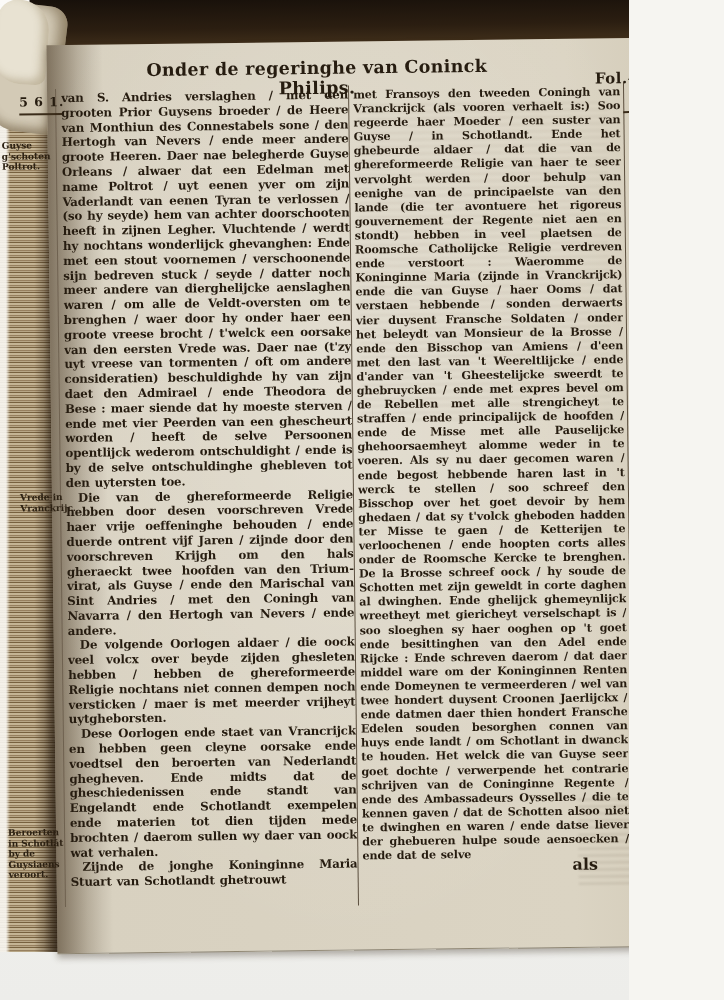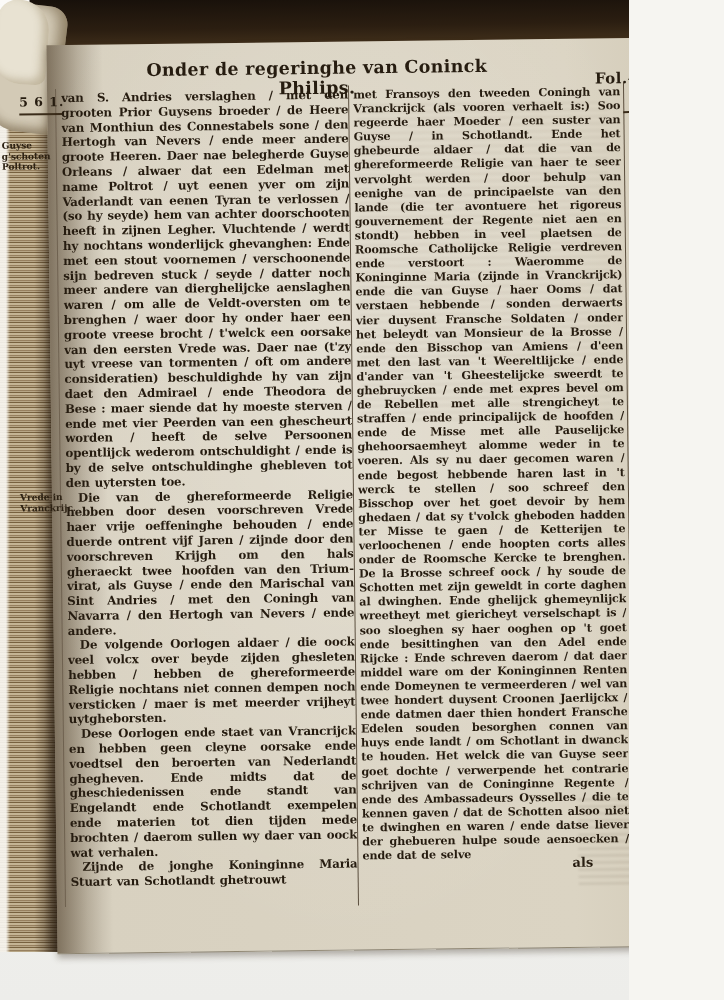--- a/index.html
+++ b/index.html
@@ -47,21 +47,21 @@
   .year{position:absolute;font-size:12.5px;font-weight:700;letter-spacing:1px;text-align:center;}
   .year-rule{position:absolute;height:2px;background:#3a2c1a;}
   .vrule{position:absolute;width:1px;background:rgba(48,34,18,.75);}
   .col{position:absolute;text-align:justify;font-weight:700;overflow:hidden;
        word-spacing:1px;letter-spacing:-.15px;}
   .col-left{left:14px;top:46px;width:287px;height:824px;font-size:11.8px;line-height:14.8px;}
   .col-right{left:306px;top:46px;width:267px;height:822px;font-size:11.2px;line-height:14.1px;}
   .col p{margin:0;text-indent:12px;}
   .col p.cont{text-indent:0;}
   .mnote{position:absolute;font-size:9px;line-height:10.5px;font-weight:700;color:#2c2113;}
-  .catchword{position:absolute;left:516px;top:816px;font-size:13px;font-weight:700;}
+  .catchword{position:absolute;left:516px;top:816px;font-size:16px;font-weight:700;}
   
   .ghost{position:absolute;filter:blur(1px);opacity:.16;
          background:repeating-linear-gradient(0deg,rgba(80,66,50,.8) 0 2px,rgba(0,0,0,0) 2px 7px);}
   .ghost.light{opacity:.08;}
 </style>
 </head>
 <body>
 
 <div class="canvas">
   <div class="backdrop"></div>
@@ -82,20 +82,21 @@
     <div class="year-rule" style="left:-28px;top:68px;width:44px;"></div>
     <div class="year" style="left:578px;top:53px;margin-left:36px;">1 5 6 2.</div>
     <div class="year-rule" style="left:576px;top:73px;width:46px;"></div>
 
     <div class="vrule" style="left:8px;top:44px;height:818px;opacity:.45;"></div>
     <div class="vrule" style="left:301px;top:44px;height:820px;"></div>
     <div class="vrule" style="left:576px;top:44px;height:820px;"></div>
 
     <div class="mnote" style="left:-46px;top:95px;width:54px;">Guyse g'schoten Poltrot.</div>
     <div class="mnote" style="left:-52px;top:447px;width:60px;padding-left:20px;">Vrede in Vranckrijc.</div>
+    <div class="mnote" style="left:-48px;top:782px;width:58px;">Beroerten in Schotlāt by de Guysiaens veroort.</div>
 
     <div class="mnote" style="left:608px;top:512px;width:62px;">Staet van Schotlandt.</div>
 
     <div class="col col-left">
       <p class="cont">van S. Andries verslaghen / met den grooten Prior Guysens broeder / de Heere van Monthiun des Connestabels sone / den Hertogh van Nevers / ende meer andere groote Heeren. Daer nae belegherde Guyse Orleans / alwaer dat een Edelman met name Poltrot / uyt eenen yver om zijn Vaderlandt van eenen Tyran te verlossen / (so hy seyde) hem van achter doorschooten heeft in zijnen Legher. Vluchtende / werdt hy nochtans wonderlijck ghevanghen: Ende met een stout voornemen / verschoonende sijn bedreven stuck / seyde / datter noch meer andere van dierghelijcke aenslaghen waren / om alle de Veldt-oversten om te brenghen / waer door hy onder haer een groote vreese brocht / t'welck een oorsake van den eersten Vrede was. Daer nae (t'zy uyt vreese van tormenten / oft om andere consideratien) beschuldighde hy van zijn daet den Admirael / ende Theodora de Bese : maer siende dat hy moeste sterven / ende met vier Peerden van een ghescheurt worden / heeft de selve Persoonen opentlijck wederom ontschuldight / ende is by de selve ontschuldinghe ghebleven tot den uytersten toe.</p>
       <p>Die van de ghereformeerde Religie hebben door desen voorschreven Vrede haer vrije oeffeninghe behouden / ende duerde ontrent vijf Jaren / zijnde door den voorschreven Krijgh om den hals gheraeckt twee hoofden van den Trium-virat, als Guyse / ende den Marischal van Sint Andries / met den Coningh van Navarra / den Hertogh van Nevers / ende andere.</p>
       <p>De volgende Oorlogen aldaer / die oock veel volcx over beyde zijden ghesleten hebben / hebben de ghereformeerde Religie nochtans niet connen dempen noch versticken / maer is met meerder vrijheyt uytgheborsten.</p>
       <p>Dese Oorlogen ende staet van Vrancrijck en hebben geen cleyne oorsake ende voedtsel den beroerten van Nederlandt ghegheven. Ende midts dat de gheschiedenissen ende standt van Engelandt ende Schotlandt exempelen ende materien tot dien tijden mede brochten / daerom sullen wy daer van oock wat verhalen.</p>
       <p>Zijnde de jonghe Koninginne Maria Stuart van Schotlandt ghetrouwt</p>
     </div>

